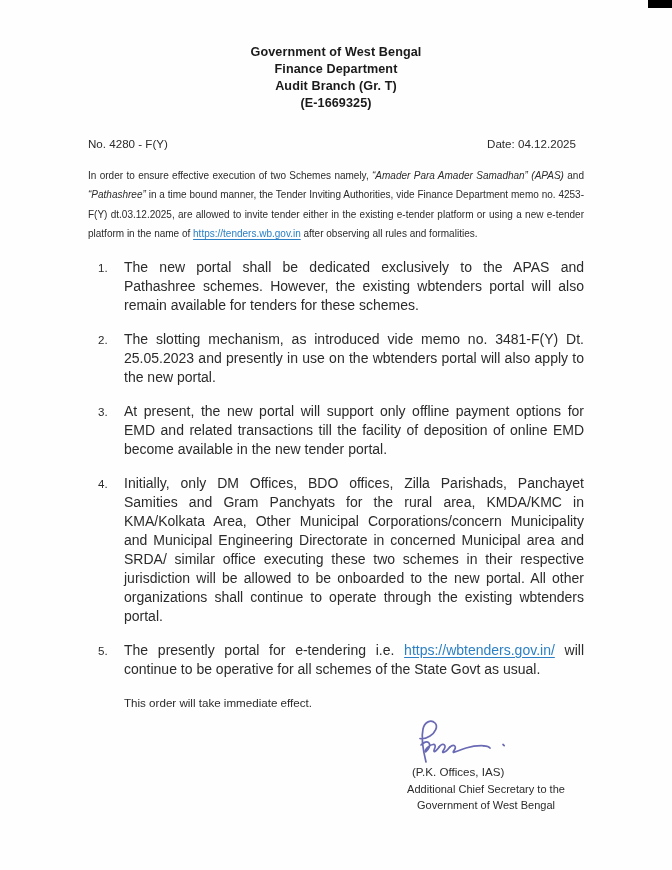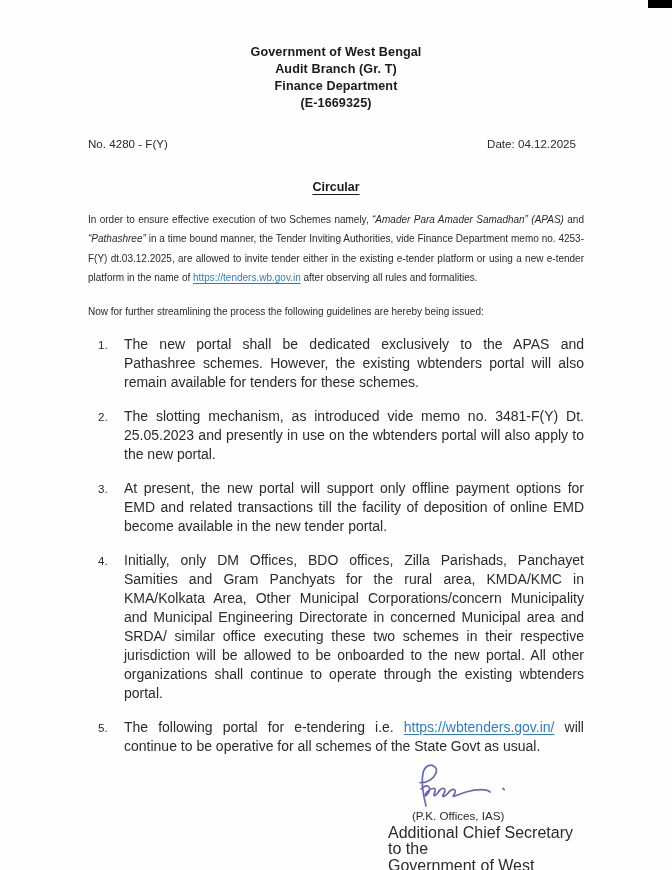--- a/index.html
+++ b/index.html
@@ -139,68 +139,68 @@
     position: relative;
   }
   .sig-mark svg { display: block; }
   .sig-name {
     font-size: 11.6px;
     line-height: 16.5px;
     color: #2b2b2b;
     padding-left: 24px;
   }
   .sig-line {
-    font-size: 16px;
+    font-size: 11px;
     line-height: 16.5px;
     color: #2b2b2b;
+    text-align: center;
   }
 </style>
 </head>
 <body>
 
 <div class="page">
 
   <div class="scan-mark"></div>
 
   <div class="content">
 
     <div class="letterhead">
       <div>Government of West Bengal</div>
+      <div>Finance Department</div>
       <div>Audit Branch (Gr. T)</div>
-      <div>Finance Department</div>
       <div>(E-1669325)</div>
     </div>
 
     <div class="memo-row">
       <span>No. 4280 - F(Y)</span>
       <span class="memo-date">Date: 04.12.2025</span>
     </div>
 
-    <div class="doc-title">Circular</div>
 
     <p class="body-para"><span>In order to ensure effective execution of two Schemes namely, </span><span class="it">“Amader Para Amader Samadhan” (APAS)</span><span> and </span><span class="it">“Pathashree”</span><span> in a time bound manner, the Tender Inviting Authorities, vide Finance Department memo no.  4253-F(Y) dt.03.12.2025, are allowed to invite tender either in the existing e-tender platform or using a new e-tender platform in the name of </span><a class="doclink">https://tenders.wb.gov.in</a><span>  after observing all rules and formalities.</span></p>
 
-    <p class="body-para tight">Now for further streamlining the process the following guidelines are hereby being issued:</p>
 
     <ol class="guidelines">
       <li>
         <span>The new portal shall be dedicated exclusively to the APAS and Pathashree schemes. However, the existing wbtenders portal will also remain available for tenders for these schemes.</span>
       </li>
       <li>
         <span>The slotting mechanism, as introduced vide memo no. 3481-F(Y) Dt. 25.05.2023 and presently in use on the wbtenders portal will also apply to the new portal.</span>
       </li>
       <li>
         <span>At present, the new portal will support only offline payment options for EMD and related transactions till the facility of deposition of online EMD become available in the new tender portal.</span>
       </li>
       <li>
         <span>Initially, only DM Offices, BDO offices, Zilla Parishads, Panchayet Samities and Gram Panchyats for the rural area, KMDA/KMC in KMA/Kolkata Area, Other Municipal Corporations/concern Municipality and Municipal Engineering Directorate in concerned Municipal area and SRDA/ similar office executing these two schemes in their respective jurisdiction will be allowed to be onboarded to the new portal. All other organizations shall continue to operate through the existing wbtenders portal.</span>
       </li>
-      <li><span>The following portal for e-tendering i.e. </span><a class="doclink">https://wbtenders.gov.in/</a><span> will continue to be operative for all schemes of the State Govt as usual.</span></li>
+      <li><span>The presently portal for e-tendering i.e. </span><a class="doclink">https://wbtenders.gov.in/</a><span> will continue to be operative for all schemes of the State Govt as usual.</span></li>
     </ol>
 
+    <div class="closing">This order will take immediate effect.</div>
 
     <div class="signature-block">
       <div class="sig-mark">
         <svg width="120" height="46" viewBox="0 0 120 46" fill="none" xmlns="http://www.w3.org/2000/svg" aria-hidden="true">
           <g stroke="#6a6ab4" stroke-width="1.7" fill="none" stroke-linecap="round" stroke-linejoin="round">
             <path d="M18 44 C15 32 13 20 15 11 C16.5 4 23 1 27 5 C30.5 8.5 27 15 22 18 C18 20.5 14 21 12 20.5"></path>
             <path d="M13 27 C16 24 19 23 21 25 C23 27.5 20 32 18 33.5 C17 34.3 16.5 33.6 17.5 32 C19 29.6 22 27 25 26.5 C27 26.2 27.6 27.6 27 29.5 C26.4 31.4 25.5 32.8 26 33.4 C26.8 34.3 29.5 31.5 31.5 28.5"></path>
             <path d="M31 29 C33 26.6 35 25.6 36.5 27 C38 28.4 36 31.6 35 33 C34.4 33.9 34.6 34.6 35.6 34.4 C37.6 34 40 31.5 42 28.8"></path>
             <path d="M41.5 29.5 C43.5 27.4 45.5 26.8 46.8 28 C48 29.2 46.5 32 45.5 33.3 C45 34 45.3 34.6 46.2 34.3 C48.5 33.6 53 31.4 58 30 C64 28.3 70 27.4 76 27.8"></path>
             <path d="M76 27.8 C79 28 81 28.8 82 30"></path>

